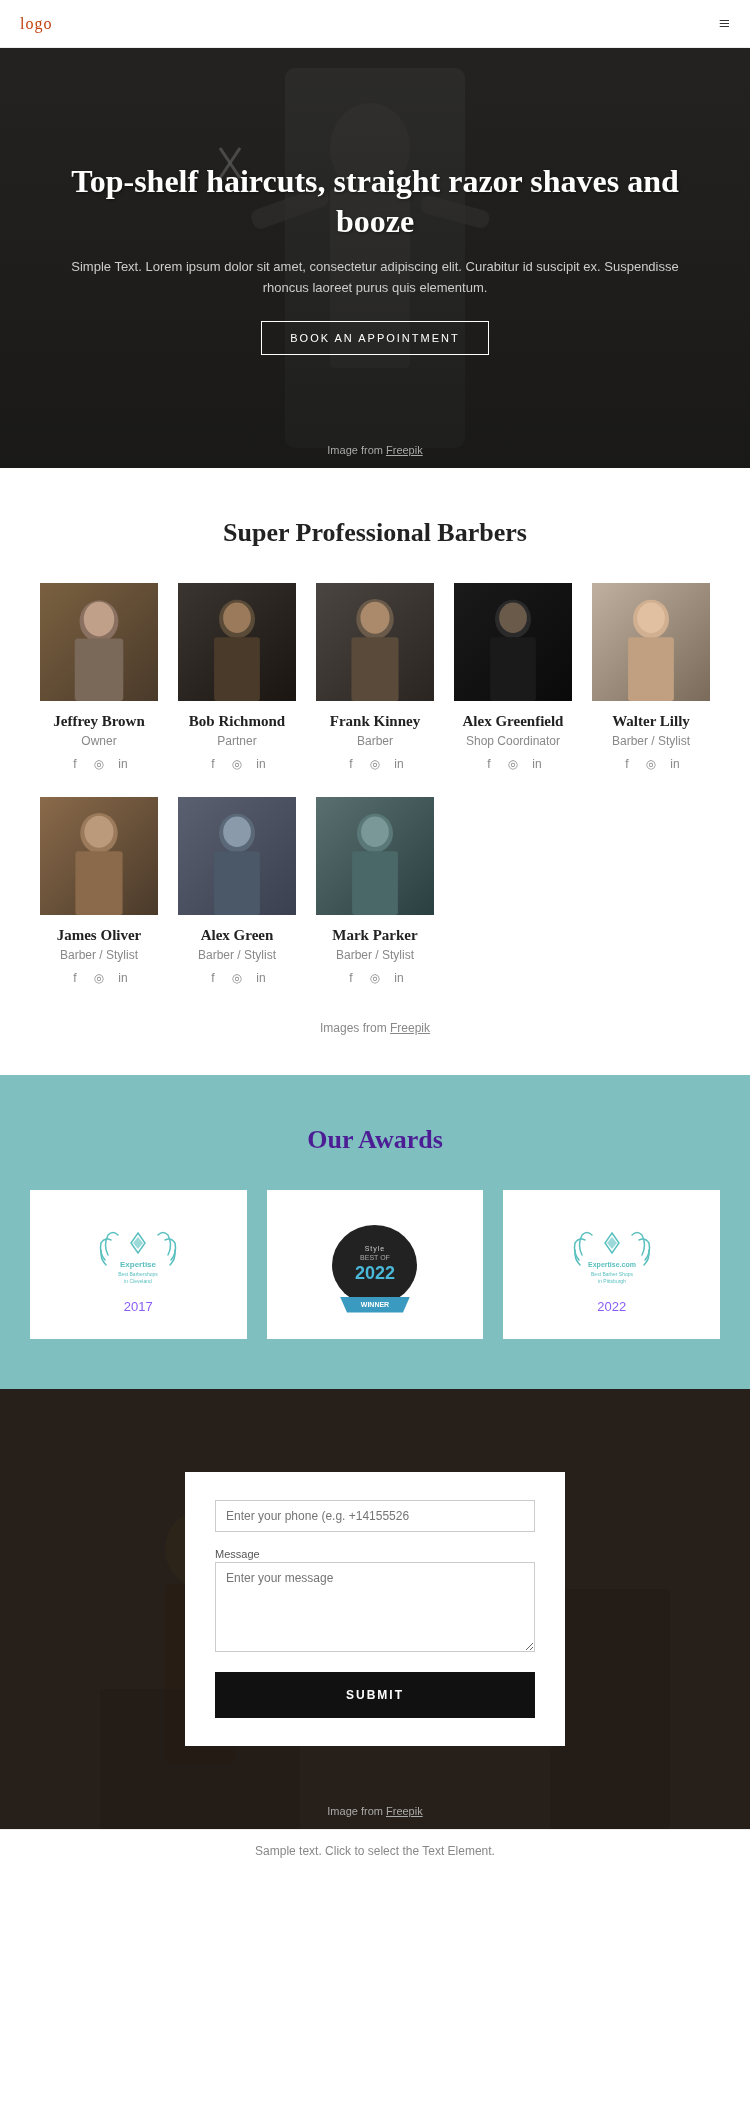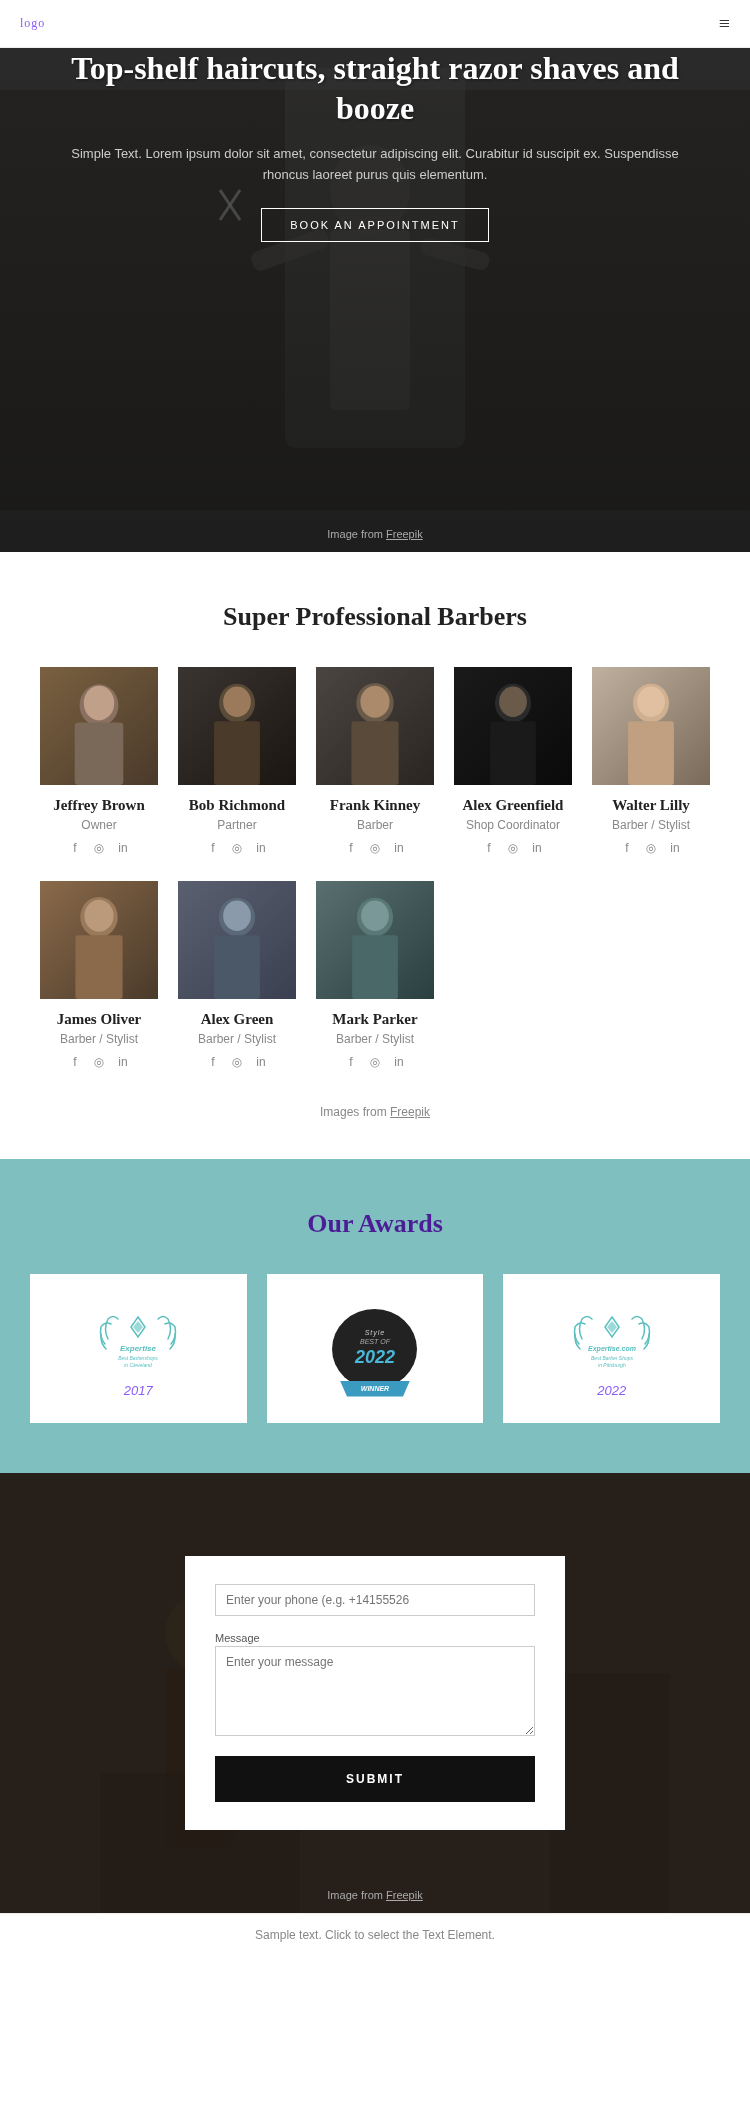--- a/index.html
+++ b/index.html
@@ -3,28 +3,28 @@
   <meta charset="utf-8">
   <style>
     * { margin: 0; padding: 0; box-sizing: border-box; }
     body { font-family: 'Georgia', serif; width: 750px; background: #fff; }
 
     
     .navbar {
       display: flex; justify-content: space-between; align-items: center;
       padding: 12px 20px; background: #fff; border-bottom: 1px solid #eee;
     }
-    .navbar-logo { font-size: 12px; color: #8b5cf6; letter-spacing: 1px; }
+    .navbar-logo { font-size: 16px; color: #c2410c; letter-spacing: 1px; }
     .navbar-hamburger { font-size: 20px; color: #333; cursor: pointer; }
 
     
     .hero {
-      position: relative; width: 100%; height: 504px;
+      position: relative; width: 100%; height: 420px;
       background: #2a2a2a;
-      display: flex; flex-direction: column; align-items: center; justify-content: flex-start;
+      display: flex; flex-direction: column; align-items: center; justify-content: center;
       text-align: center; overflow: hidden;
     }
     .hero-bg {
       position: absolute; inset: 0;
       background: linear-gradient(to bottom, rgba(30,30,30,0.55) 0%, rgba(20,20,20,0.75) 100%);
       z-index: 1;
     }
     .hero-img-placeholder {
       position: absolute; inset: 0;
       background: #3a3a3a;
@@ -122,21 +122,21 @@
     .barbers-image-credit a { color: #888; text-decoration: underline; }
 
     
     .awards-section {
       background: #7fbfbf; padding: 50px 30px; text-align: center;
     }
     .awards-title {
       font-size: 26px; font-weight: bold; color: #4c1d95; margin-bottom: 35px;
     }
     .awards-grid {
-      display: grid; grid-template-columns: repeat(3, 1fr); gap: 20px; font-style: italic;
+      display: grid; grid-template-columns: repeat(3, 1fr); gap: 20px;
     }
     .award-card {
       background: #fff; padding: 25px 20px;
       display: flex; flex-direction: column; align-items: center; justify-content: center;
       min-height: 130px;
     }
     .award-logo {
       width: 90px; height: 80px;
       display: flex; flex-direction: column; align-items: center; justify-content: center;
     }

